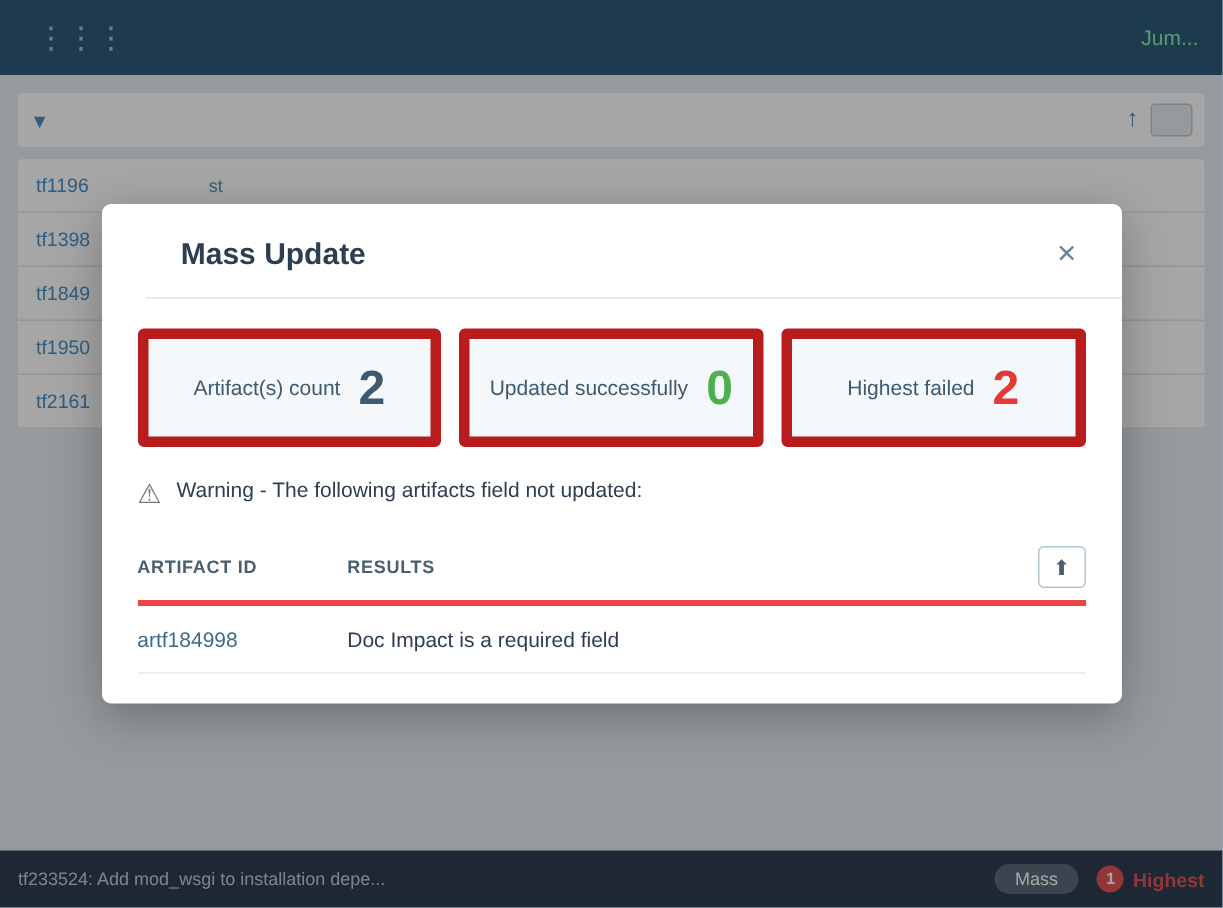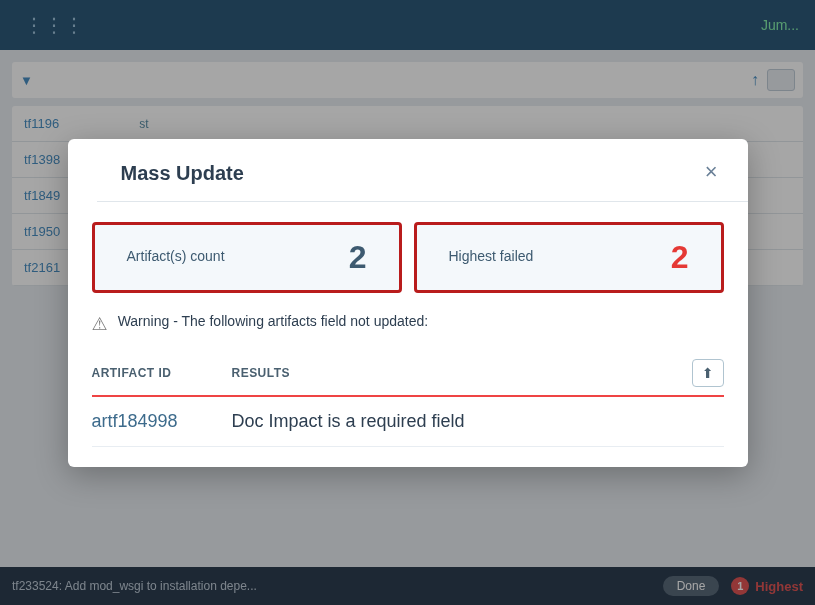--- a/index.html
+++ b/index.html
@@ -185,26 +185,26 @@
 
     
     .stats-row {
       display: flex;
       gap: 12px;
       margin-bottom: 20px;
     }
 
     .stat-card {
       flex: 1;
-      border: 3px solid #b91c1c;
+      border: 7px solid #b91c1c;
       border-radius: 4px;
-      padding: 14px 32px;
-      display: flex;
-      align-items: center;
-      justify-content: space-between;
+      padding: 14px 9px;
+      display: flex;
+      align-items: center;
+      justify-content: center;
       background: #f4f8fb;
     }
 
     .stat-label {
       font-size: 14px;
       color: #3d5a70;
       font-weight: 500;
       line-height: 1.4;
     }
 
@@ -241,30 +241,30 @@
       border-collapse: collapse;
     }
 
     .results-table th {
       text-align: left;
       font-size: 12px;
       font-weight: 700;
       color: #4a6070;
       padding: 6px 0 8px;
       letter-spacing: 0.04em;
-      border-bottom: 2px solid #ef4444;
+      border-bottom: 4px solid #ef4444;
     }
 
     .results-table th:last-child {
       text-align: right;
     }
 
     .results-table td {
       padding: 14px 0;
-      font-size: 18px;
+      font-size: 14px;
       color: #2d3e50;
       border-bottom: 1px solid #e8edf2;
     }
 
     .results-table td.artifact-id {
       color: #3d6b8c;
       font-weight: 500;
       width: 140px;
     }
 
@@ -319,40 +319,44 @@
         <span class="st">st</span>
       </div>
       <div class="app-row">
         <span>tf2161</span>
         <span class="st">st</span>
       </div>
     </div>
   </div>
   <div class="bottom-bar">
     <span class="bottom-bar-text">tf233524: Add mod_wsgi to installation depe...</span>
-    <span class="bottom-bar-done">Done</span>
+    <span class="bottom-bar-done">Mass</span>
     <div class="bottom-bar-priority">
       <span class="priority-badge">1</span>
       <span class="priority-label">Highest</span>
     </div>
   </div>
 </div>
 
 <div class="modal-overlay">
   <div class="modal">
     <div class="modal-header">
       <span class="modal-title">Mass Update</span>
       <button class="modal-close">×</button>
     </div>
     <div class="modal-body">
 
       <div class="stats-row">
         <div class="stat-card">
           <span class="stat-label">Artifact(s) count</span>
           <span class="stat-value neutral">2</span>
+        </div>
+        <div class="stat-card">
+          <span class="stat-label">Updated successfully</span>
+          <span class="stat-value success">0</span>
         </div>
         <div class="stat-card">
           <span class="stat-label">Highest failed</span>
           <span class="stat-value error">2</span>
         </div>
       </div>
 
       <div class="warning-row">
         <span class="warning-icon">⚠</span>
         <span>Warning - The following artifacts field not updated:</span>

